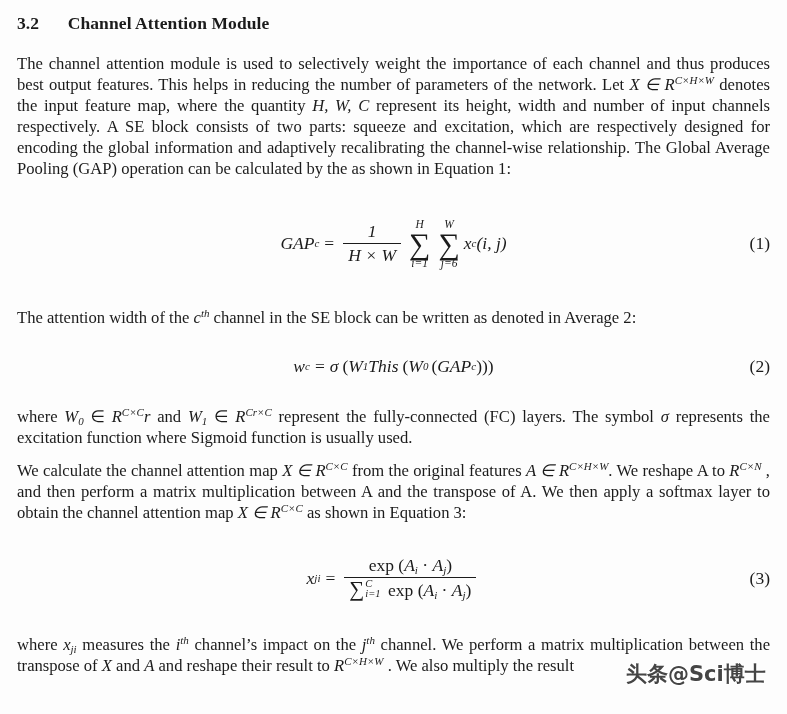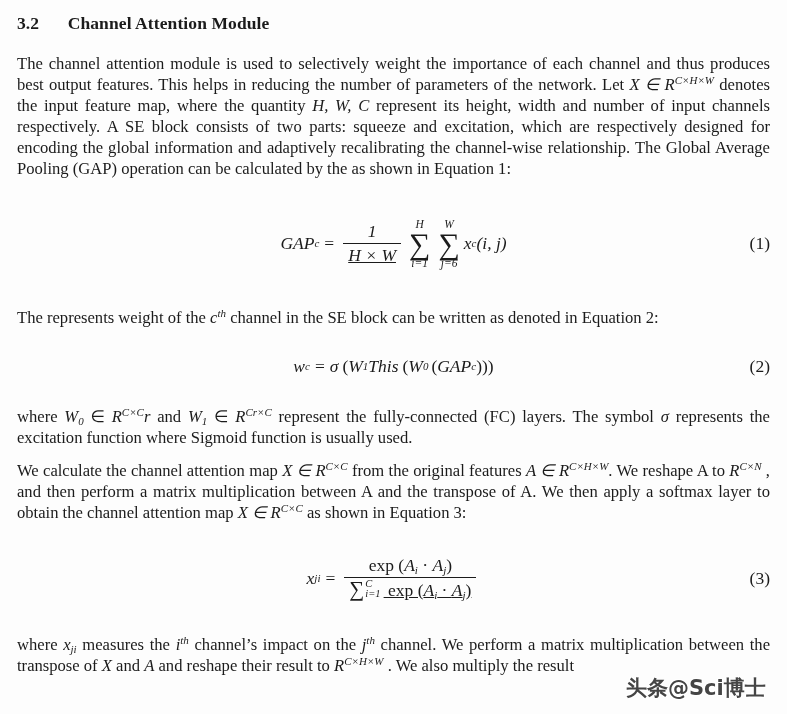--- a/index.html
+++ b/index.html
@@ -52,21 +52,21 @@
   }
   .op { font-style: normal; padding: 0 5px; }
   .frac {
     display: inline-flex;
     flex-direction: column;
     align-items: center;
     vertical-align: middle;
     margin: 0 4px;
   }
   .frac .num { padding: 0 5px 1px 5px; line-height: 21px; }
-  .frac .den { border-top: 1.4px solid #1b1b1b; padding: 1px 5px 0 5px; line-height: 21px; text-decoration: underline; }
+  .frac .den { border-top: 1.4px solid #1b1b1b; padding: 1px 5px 0 5px; line-height: 21px; }
   .sum {
     display: inline-flex;
     flex-direction: column;
     align-items: center;
     margin: 0 4px;
     line-height: 1;
   }
   .sum .lim { font-size: 11.5px; line-height: 12px; font-style: italic; }
   .sum .sym { font-size: 30px; line-height: 27px; font-style: normal; }
   .sidesum { display: inline-flex; align-items: center; margin-right: 3px; }
@@ -76,21 +76,21 @@
     flex-direction: column;
     align-items: flex-start;
     font-size: 10.5px;
     line-height: 10px;
     margin-left: 1px;
   }
   .gap-after-p3 { height: 12px; }
   .watermark {
     position: absolute;
     left: 626px;
-    top: 674px;
+    top: 660px;
     font-family: "DejaVu Sans", sans-serif;
     font-size: 21px;
     font-weight: bold;
     color: #454545;
     text-shadow: 1px 1px 0 #ffffff, -1px -1px 0 #ffffff, 1px -1px 0 #ffffff, -1px 1px 0 #ffffff;
     white-space: nowrap;
   }
 </style>
 </head>
 <body>
@@ -124,21 +124,21 @@
       <span class="sym">∑</span>
       <span class="lim">j=6</span>
     </span>
     <span class="m">x</span>
       <span class="sub m">c</span>
       <span class="m">(i, j)</span>
     <span class="eqno">(1)</span>
   </div>
 
   <p class="body">
-    <span>The represents weight of the </span><span class="m">c</span><span class="sup m">th</span><span> channel in the SE block can be written as denoted in Equation 2:</span>
+    <span>The attention width of the </span><span class="m">c</span><span class="sup m">th</span><span> channel in the SE block can be written as denoted in Average 2:</span>
   </p>
 
   <div class="equation eq2">
     <span class="m">w</span>
       <span class="sub m">c</span>
     <span class="op">=</span>
     <span class="m">σ</span>
     <span class="rm" style="padding-left:4px;">(</span>
       <span class="m">W</span>
       <span class="sub m">1</span>

